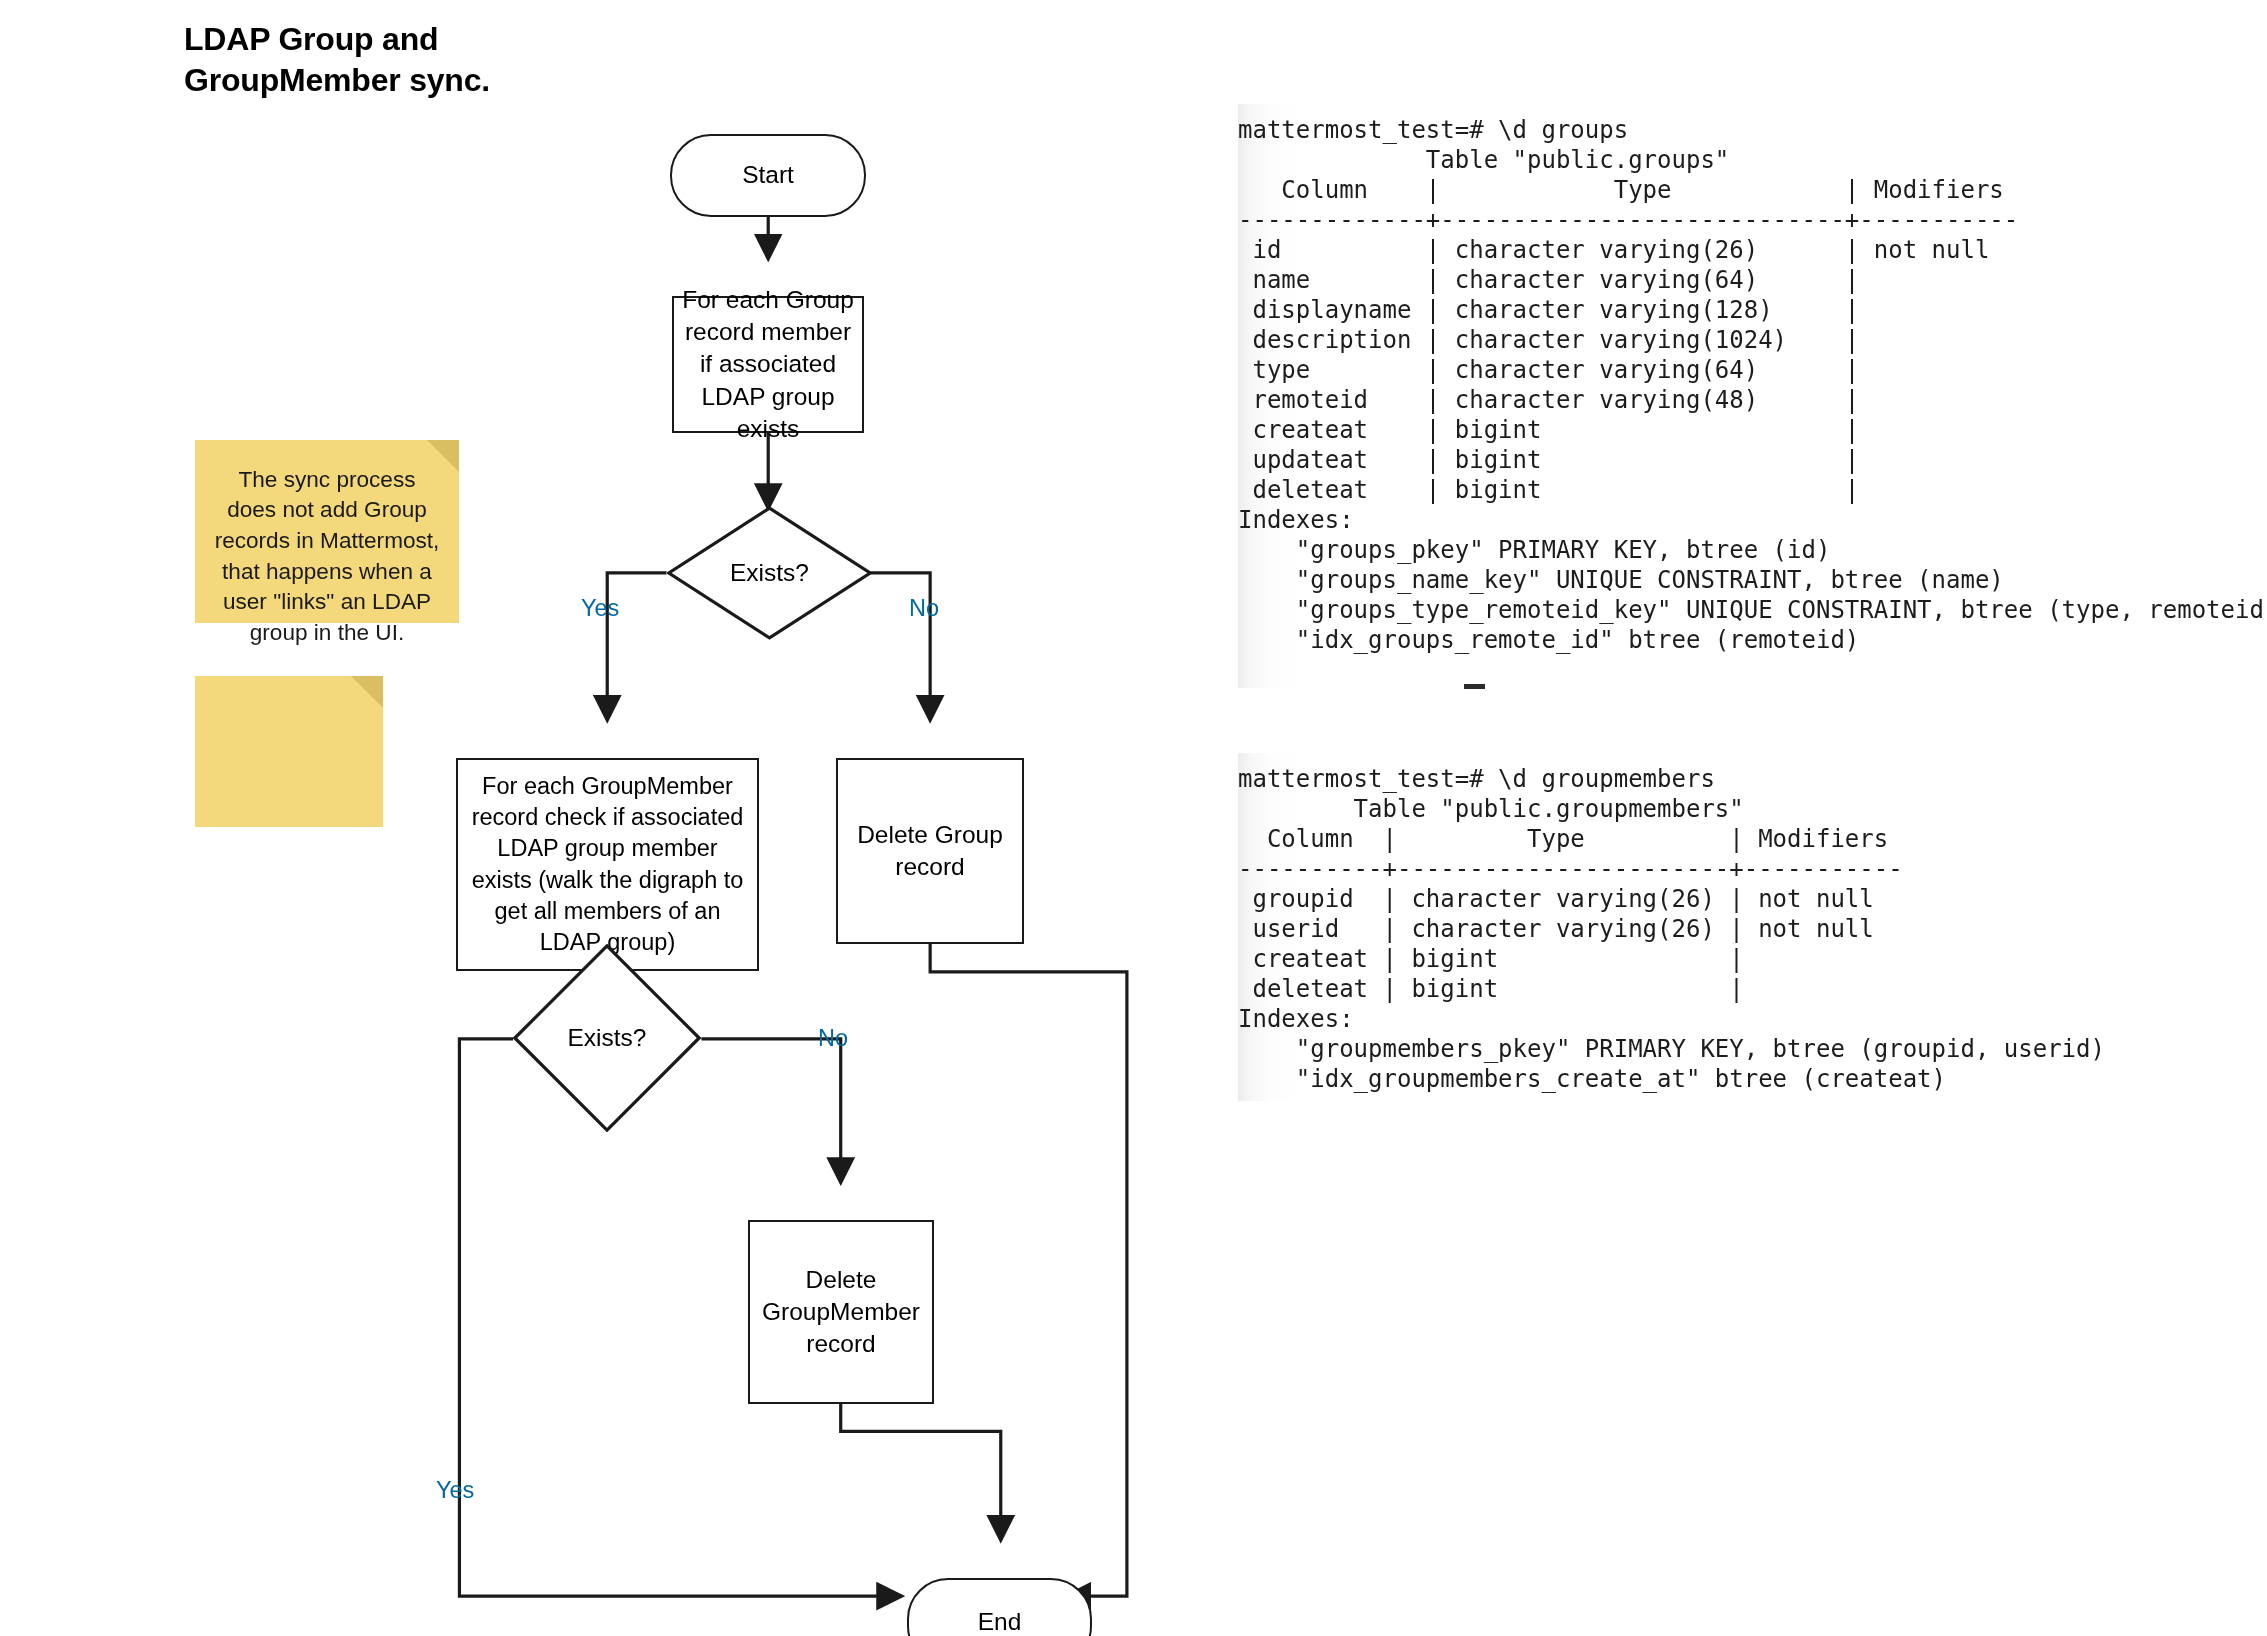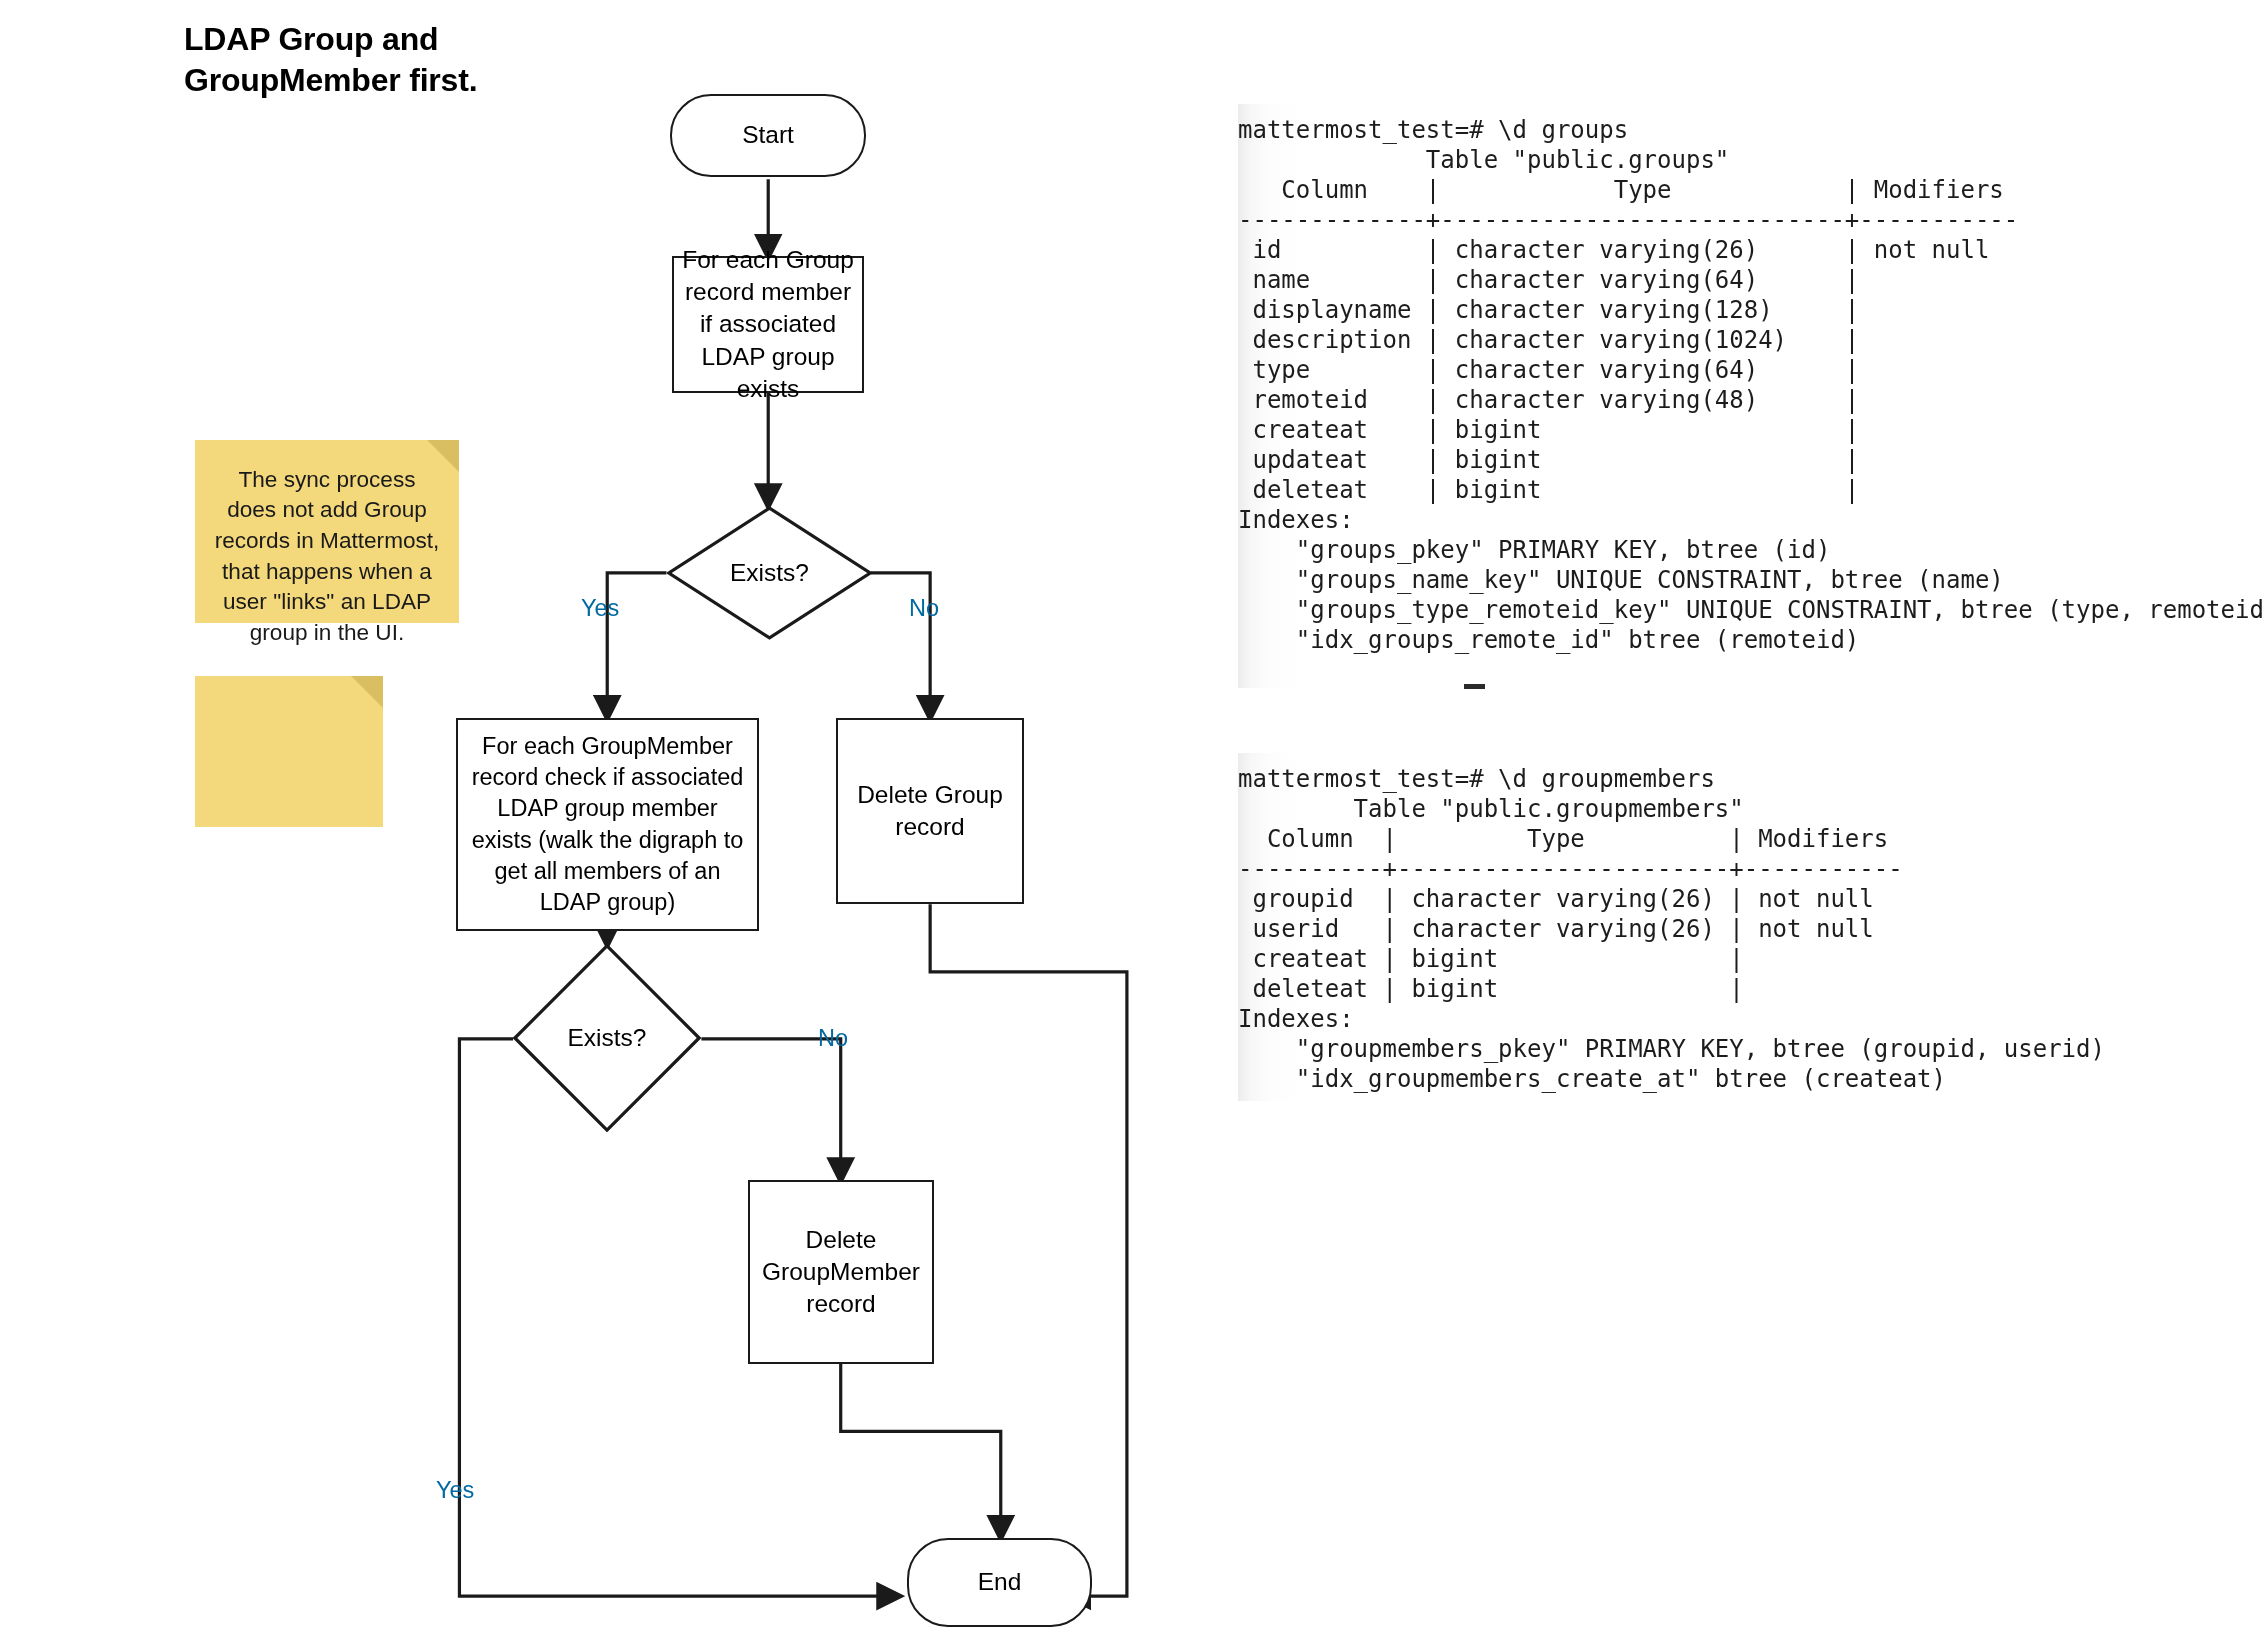--- a/index.html
+++ b/index.html
@@ -37,20 +37,21 @@
     box-sizing: border-box;
     display: flex;
     align-items: center;
     justify-content: center;
     text-align: center;
     color: #000000;
     background: #ffffff;
     font-size: 24.5px;
     line-height: 1.32;
     padding: 3.8px 7.5px;
+    margin-top: 40px;
   }
   .node.terminator {
     border: 2.8px solid #1a1a1a;
     border-radius: 41px;
   }
   .node.process {
     border: 2.8px solid #1a1a1a;
   }
   .diamond-wrap {
     position: absolute;
@@ -139,21 +140,21 @@
 
     <path d="M 745 1103 L 893 1103 L 893 1253" marker-end="url(#arrow)"></path>
 
     <path d="M 893 1412 L 893 1520 L 1063 1520 L 1063 1633" marker-end="url(#arrow)"></path>
 
     <path d="M 988 960 L 988 1032 L 1197 1032 L 1197 1695 L 1135 1695" marker-end="url(#arrow)"></path>
   </g>
 </svg>
 
 <div class="title" style="white-space: pre-line;">LDAP Group and
-GroupMember first.</div>
+GroupMember sync.</div>
 
 <div class="node terminator" style="left:670px; top:94px; width:196px; height:83px;">
   <span>Start</span>
 </div>
 
 <div class="node process" style="left:672px; top:256px; width:192px; height:137px;">
   <span>For each Group record member if associated LDAP group exists</span>
 </div>
 
 <div class="diamond-wrap" style="left:667px; top:506px; width:205px; height:134px;">

